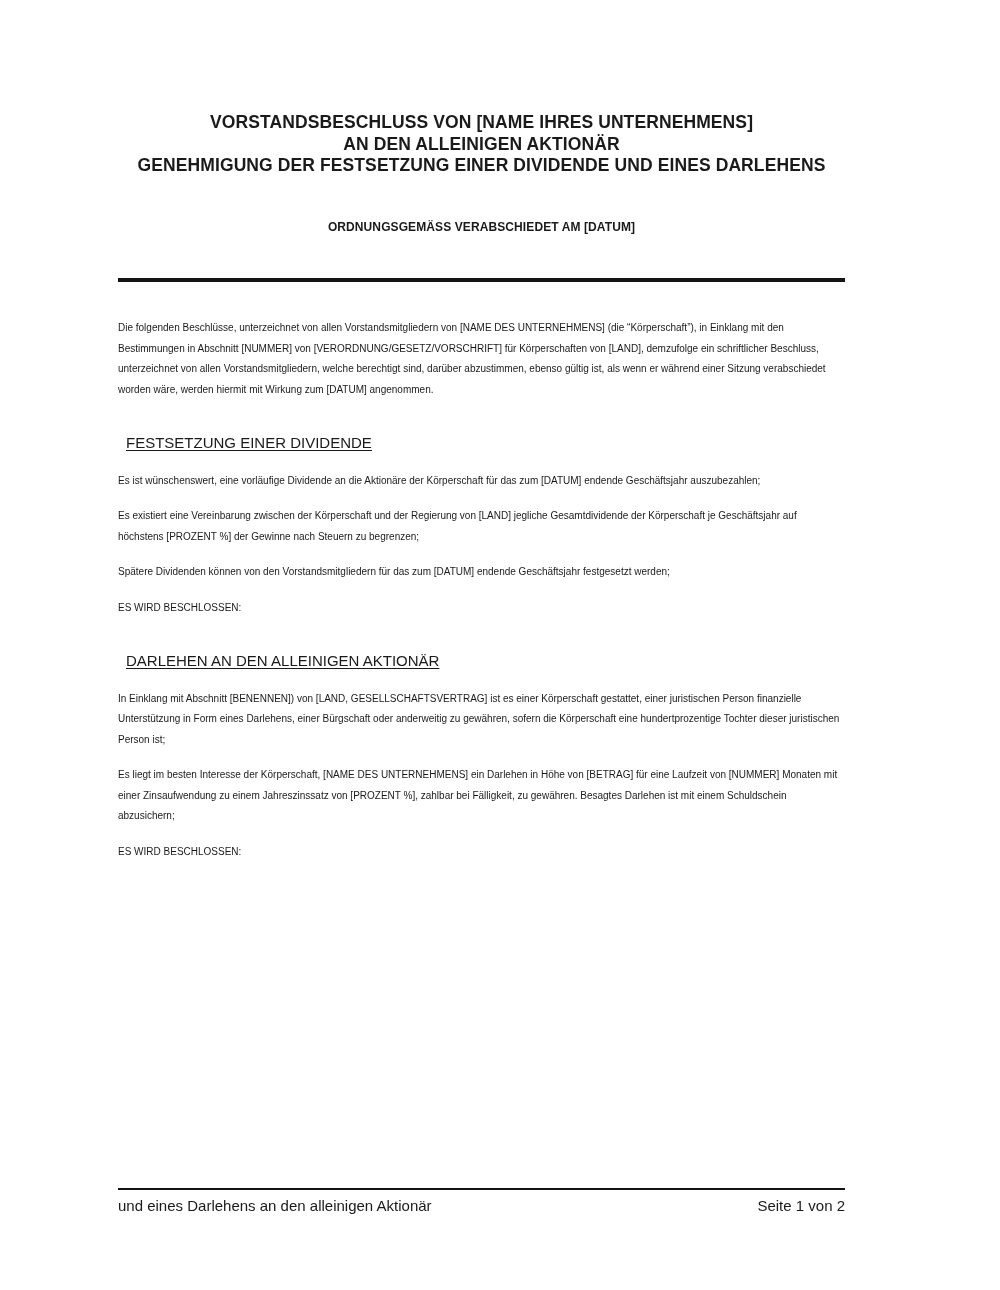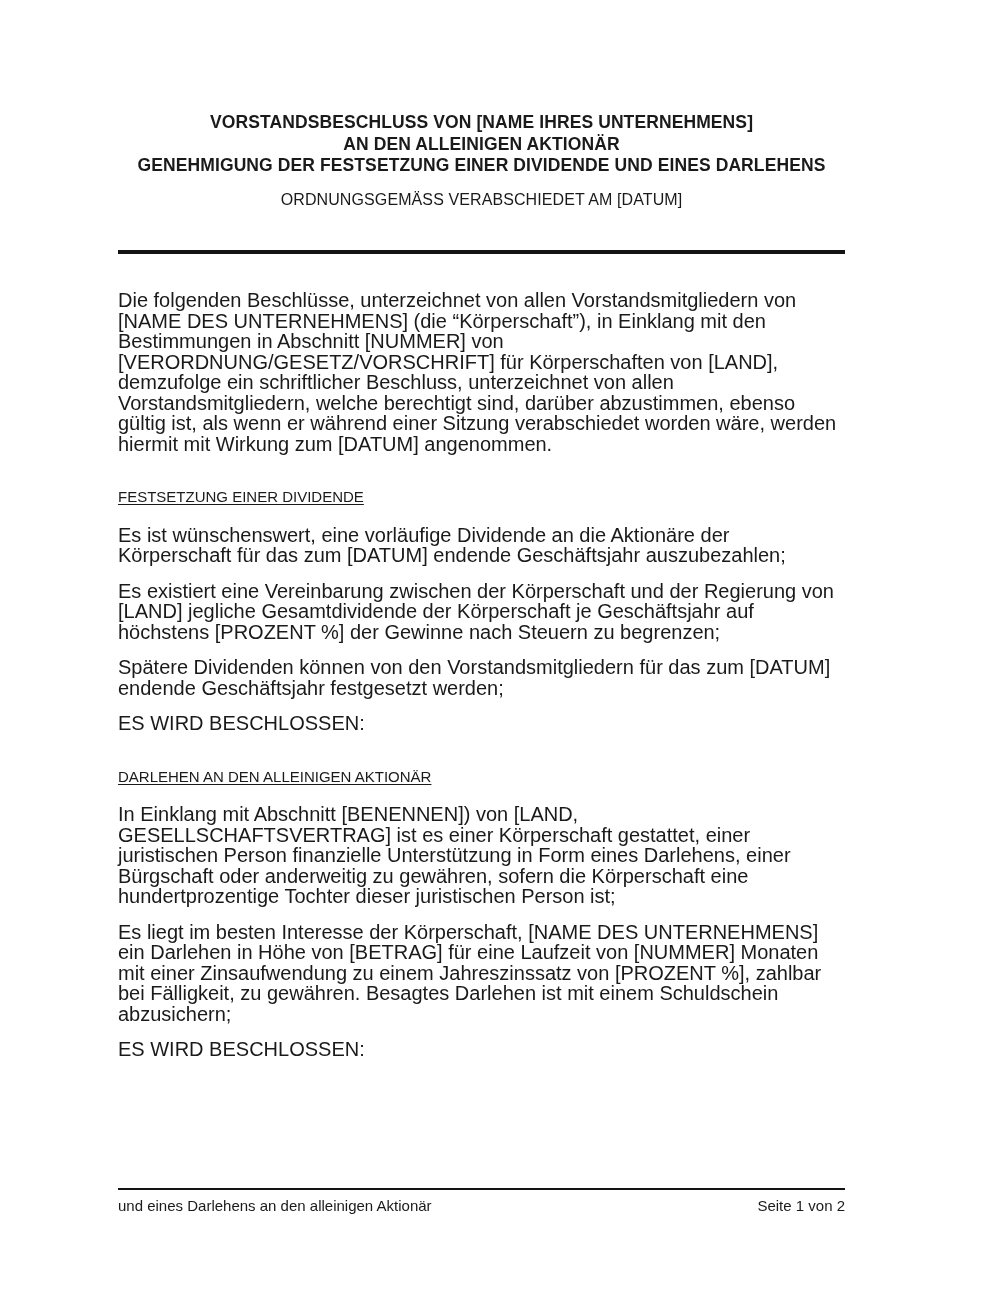--- a/index.html
+++ b/index.html
@@ -23,44 +23,44 @@
   }
   .doc-title {
     font-size: 17.5px;
     font-weight: 700;
     line-height: 21.5px;
     text-align: center;
     letter-spacing: 0.1px;
     margin: 0;
   }
   .doc-subtitle {
-    font-size: 16px;
-    font-weight: 400;
+    font-size: 12px;
+    font-weight: 700;
     line-height: 21.5px;
     text-align: center;
     letter-spacing: 0.1px;
-    margin: 12px 0 0 0;
+    margin: 40px 0 0 0;
   }
   .rule-thick {
     height: 4px;
     background: #141414;
     margin: 40px 0 36px 0;
   }
   .para {
-    font-size: 20px;
+    font-size: 10px;
     line-height: 20.5px;
     margin: 0 0 15px 0;
   }
   .section-heading {
     font-size: 15px;
     font-weight: 400;
     line-height: 20.5px;
     text-decoration: underline;
     text-underline-offset: 2px;
-    margin: 33px 0 17px 0;
+    margin: 33px 0 17px 8px;
   }
   .footer {
     position: absolute;
     top: 1188px;
     left: 118px;
     right: 119px;
     font-size: 15px;
     line-height: 20.5px;
   }
   .footer-rule {

